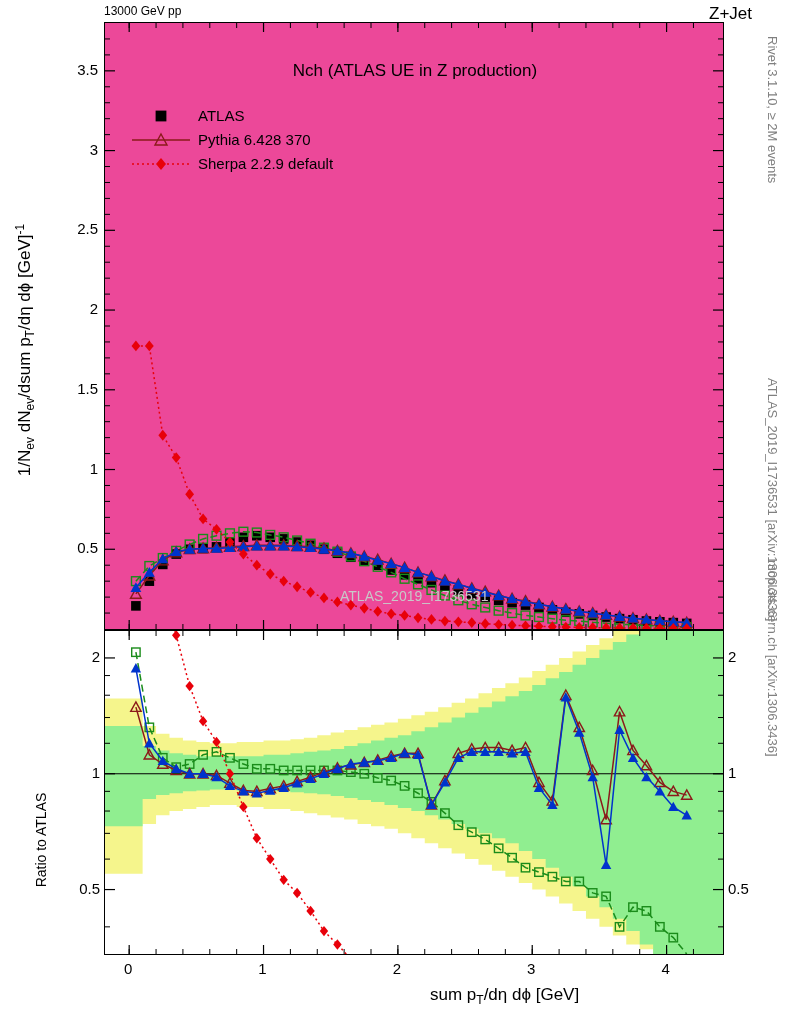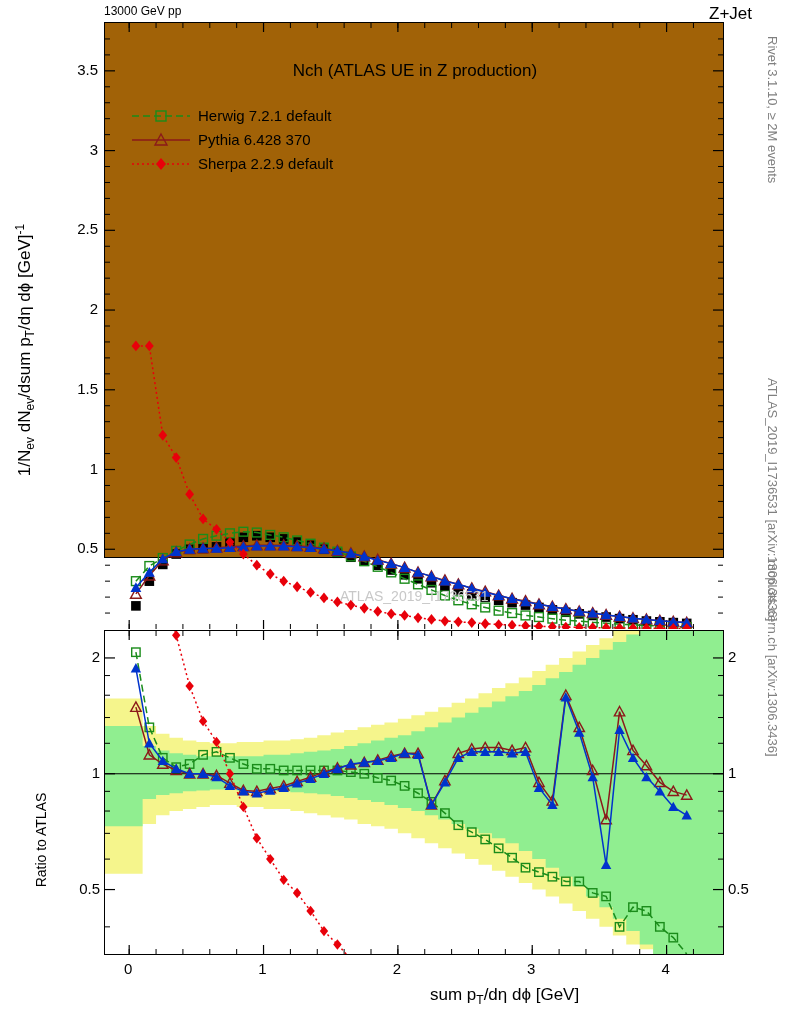--- a/index.html
+++ b/index.html
@@ -12,21 +12,21 @@
   .hdr-left{left:104px;top:4px;font-size:12px;}
   .hdr-right{right:34px;top:4px;font-size:17px;text-align:center;}
 
   
   .vert{writing-mode:vertical-rl;text-orientation:mixed;}
   .rivet-lbl{right:6px;top:36px;font-size:13px;color:#808080;}
   .arxiv-lbl{right:6px;top:378px;font-size:13px;color:#808080;}
   .mcplots-lbl{right:6px;top:560px;font-size:13px;color:#808080;}
 
   
-  #mainframe{left:104px;top:22px;width:620px;height:536px;border:1.3px solid #000;box-sizing:border-box;background:#a16207;}
+  #mainframe{left:104px;top:22px;width:620px;height:608px;border:1.3px solid #000;box-sizing:border-box;background:#ec4899;}
   #ratioframe{left:104px;top:630px;width:620px;height:325px;border:1.3px solid #000;box-sizing:border-box;background:#fff;}
 
   .plot-title{left:0;top:38px;width:620px;text-align:center;font-size:17px;}
 
   
   .ylabel-main{left:10px;top:150px;font-size:17px;}
   .ylabel-ratio{left:30px;top:760px;font-size:14px;}
   .xlabel{left:430px;top:980px;font-size:17px;}
   .ticklabel{position:absolute;font-size:15px;color:#000;}
 
@@ -416,25 +416,24 @@
       <text x="20" y="200" transform="rotate(-90 20 200)" text-anchor="middle" font-size="17" font-family="Liberation Sans, sans-serif">
         1/N<tspan font-size="12" dy="4">ev</tspan><tspan dy="-4"> dN</tspan><tspan font-size="12" dy="4">ev</tspan><tspan dy="-4">/dsum p</tspan><tspan font-size="12" dy="4">T</tspan><tspan dy="-4">/dη dϕ  [GeV]</tspan><tspan font-size="12" dy="-6">-1</tspan>
       </text>
     </svg>
   </div>
 
   <div class="abs" id="legend">
       <div class="legrow">
         <div class="legmark">
           <svg width="62" height="22">
-            <line x1="2" y1="11" x2="60" y2="11" stroke="#1a8c1a" stroke-width="1.5" stroke-dasharray="7,4"></line>
-            <rect x="26" y="6" width="10" height="10" fill="none" stroke="#1a8c1a" stroke-width="1.4"></rect>
+            <rect x="25.6" y="5.6" width="10.8" height="10.8" fill="#000000"></rect>
           </svg>
         </div>
-        <div class="legtext">Herwig 7.2.1 default</div>
+        <div class="legtext">ATLAS</div>
       </div>
       <div class="legrow">
         <div class="legmark">
           <svg width="62" height="22">
             <line x1="2" y1="11" x2="60" y2="11" stroke="#8b1a1a" stroke-width="1.5"></line>
             <polygon points="31,5 37,16 25,16" fill="none" stroke="#8b1a1a" stroke-width="1.4"></polygon>
           </svg>
         </div>
         <div class="legtext">Pythia 6.428 370</div>
       </div>

